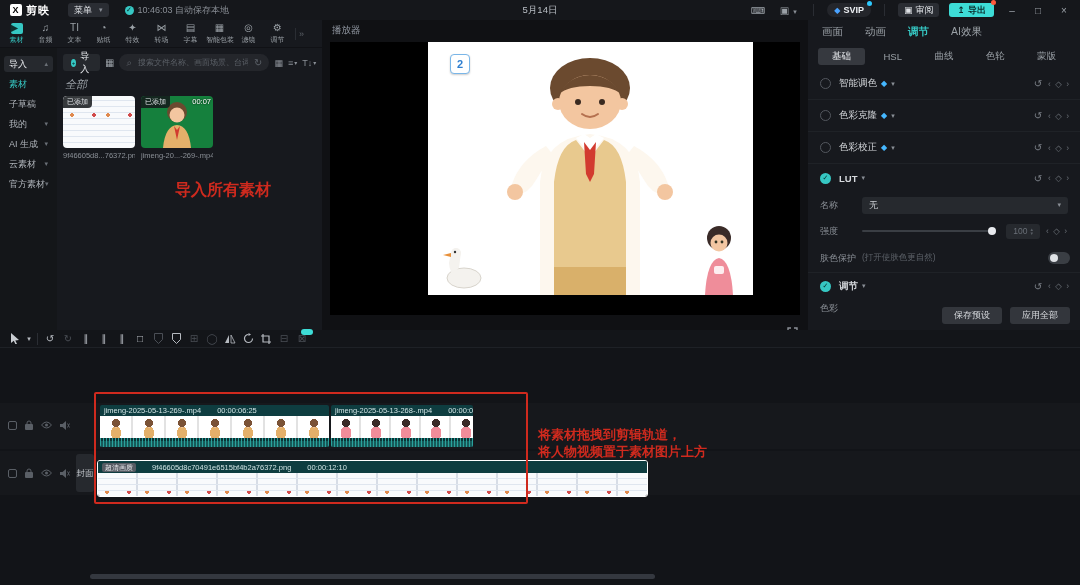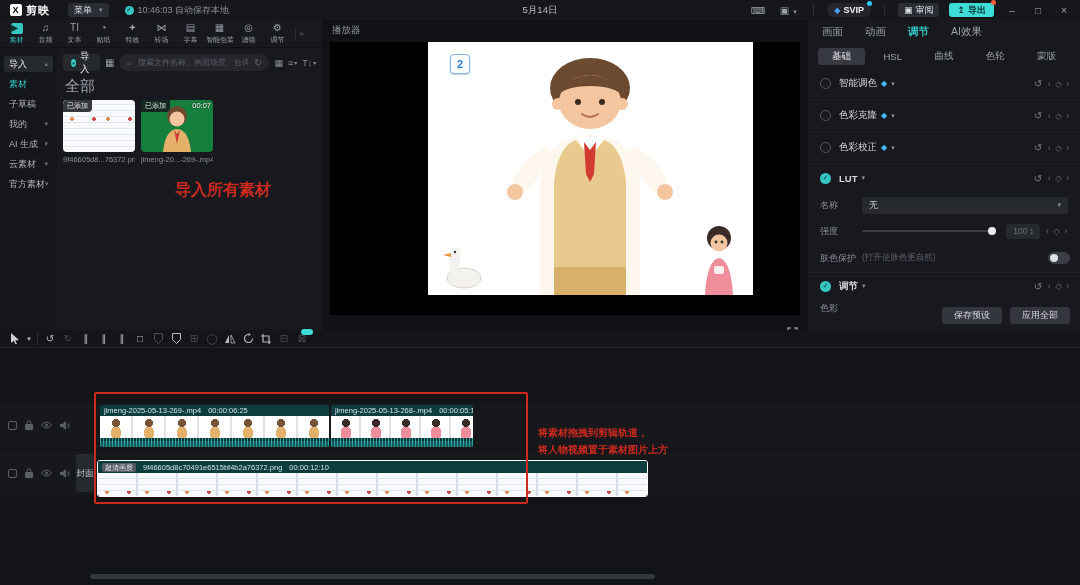--- a/index.html
+++ b/index.html
@@ -53,21 +53,21 @@
                padding:0 8px;color:#e8eaee;font-size:9px;}
   .import-pill .dot{width:8px;height:8px;border-radius:50%;background:#36c7c3;color:#062a2a;font-size:6px;
                     display:flex;align-items:center;justify-content:center;}
   .grid-btn{color:#9aa0a6;font-size:10px;}
   .searchbox{flex:1;display:flex;align-items:center;background:#24262b;border-radius:9px;height:17px;padding:0 7px;gap:4px;}
   .searchbox input{flex:1;background:transparent;border:none;outline:none;color:#9aa0a6;font-size:8px;
                    font-family:"Liberation Sans",sans-serif;}
   .searchbox input::placeholder{color:#5c6168;}
   .view-ico{color:#8a8f96;font-size:9px;display:flex;align-items:center;gap:1px;}
   .view-ico .ch{font-size:6px;}
-  .lib-all{color:#9aa0a6;font-size:15px;margin:6px 0 4px 8px;}
+  .lib-all{color:#9aa0a6;font-size:11px;margin:6px 0 4px 8px;font-style:italic;}
   .cards{display:flex;gap:6px;padding-left:6px;}
   .card{width:72px;}
   .thumb{position:relative;width:72px;height:52px;border-radius:4px;background:#15803d;overflow:hidden;}
   .badge-added{position:absolute;left:0;top:0;background:rgba(20,22,26,.85);color:#dfe2e6;font-size:7px;
                padding:1px 4px;border-radius:4px 0 4px 0;}
   .dur{position:absolute;right:2px;top:1px;color:#fff;font-size:7.5px;text-shadow:0 0 2px #000;}
   .card .name{color:#8a8f96;font-size:7.5px;margin-top:3px;text-align:center;white-space:nowrap;overflow:hidden;}
   .note-red{color:#cf2a1e;font-size:16px;font-weight:bold;}
   
   #player{position:absolute;left:322px;top:20px;width:486px;height:310px;background:#101114;border-right:1px solid #0b0c0e;}
@@ -117,21 +117,21 @@
   #timeline{position:absolute;left:0;top:330px;width:1080px;height:255px;background:#121418;}
   #tl-toolbar{display:flex;align-items:center;height:17px;background:#131519;border-bottom:1px solid #1e2126;padding-left:6px;}
   .ticon{width:18px;text-align:center;color:#b6bac0;font-size:10px;position:relative;}
   .ticon.dis{color:#4a4e55;}
   .ticon svg{display:block;margin:0 auto;}
   .newbadge{position:absolute;right:-2px;top:-4px;width:12px;height:6px;border-radius:3px;background:#3ddcd6;}
   .trackstrip{position:absolute;left:0;width:1080px;background:#16181c;}
   .trkctl{position:absolute;left:8px;display:flex;gap:8px;align-items:center;color:#5a5f66;}
   .trkctl svg{display:block;}
   .clip{position:absolute;border-radius:2px;overflow:hidden;}
-  .clip-head{height:11px;background:#0e3d40;display:flex;align-items:center;gap:7px;padding:0 4px;
+  .clip-head{height:11px;background:#0e3d40;display:flex;align-items:center;gap:16px;padding:0 4px;
              color:#cfe3e3;font-size:7.5px;white-space:nowrap;overflow:hidden;}
   .thumbs{height:22px;}
   .wave{height:9px;background:#0d3335;background-image:repeating-linear-gradient(90deg,#2aa19c 0 1px,transparent 1px 3px),
         linear-gradient(180deg,rgba(42,161,156,.0) 0 30%,rgba(42,161,156,.35) 30% 100%);}
   .boytile{background-color:#fff;
     background-image:
       radial-gradient(circle 4px at 16px 7px,#7a5236 98%,transparent),
       radial-gradient(circle 2.6px at 16px 9px,#f0c39c 98%,transparent),
       radial-gradient(ellipse 5px 7px at 16px 17px,#e4b06a 98%,transparent),
       linear-gradient(90deg,transparent 0 31.5px,#e2e2e2 31.5px 33px);
@@ -148,21 +148,21 @@
       repeating-linear-gradient(0deg,transparent 0 5px,#dfe6ef 5px 6px),
       radial-gradient(circle 2px at 9px 19px,#e08a4e 98%,transparent),
       radial-gradient(circle 2px at 31px 19px,#d24b4b 98%,transparent),
       linear-gradient(90deg,transparent 0 38.5px,#d7dde6 38.5px 40px);
     background-size:40px 100%,40px 100%,40px 100%,40px 100%;background-repeat:repeat-x;}
   .imgclip{border:1.5px solid #fff;border-radius:3px;}
   .clip-badge{background:#565b63;color:#e9ebee;font-size:7px;border-radius:2px;padding:0 3px;line-height:9px;}
   .cover-btn{position:absolute;background:#26292e;border-radius:3px;color:#c9cdd2;font-size:8.5px;
              display:flex;align-items:center;justify-content:center;text-align:center;line-height:9px;}
   .redbox{position:absolute;border:2px solid #cf2a1e;border-radius:2px;}
-  .rednote{position:absolute;color:#cf2a1e;font-size:10px;font-weight:bold;white-space:nowrap;}
+  .rednote{position:absolute;color:#cf2a1e;font-size:13px;font-weight:bold;white-space:nowrap;}
   #hscroll{position:absolute;left:90px;top:574px;width:565px;height:5px;background:#34383f;border-radius:3px;}
 </style>
 </head>
 <body>
 
 <div id="app">
 
   <header id="topbar">
     <div class="logo">
       <span class="logo-mark">X</span>

